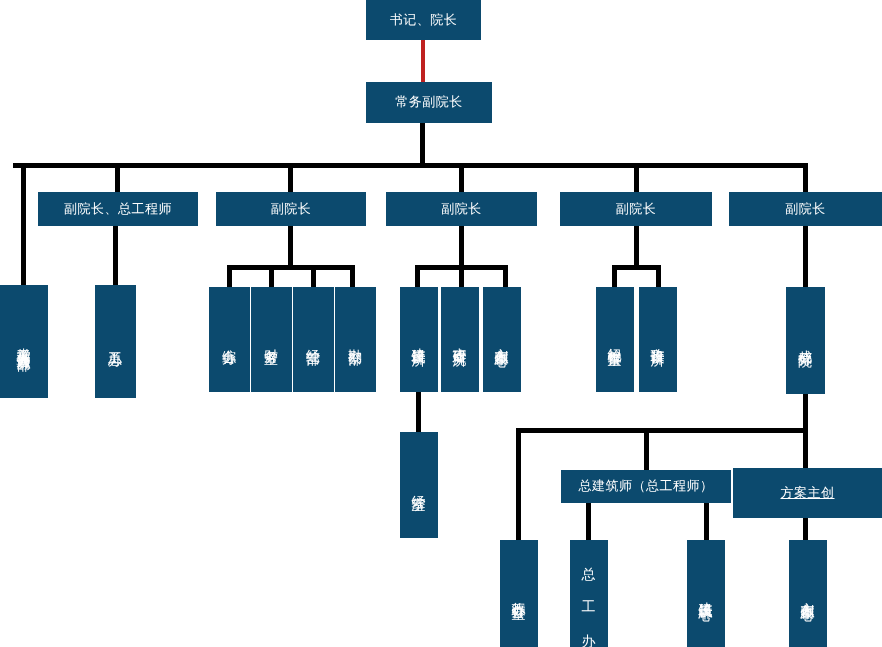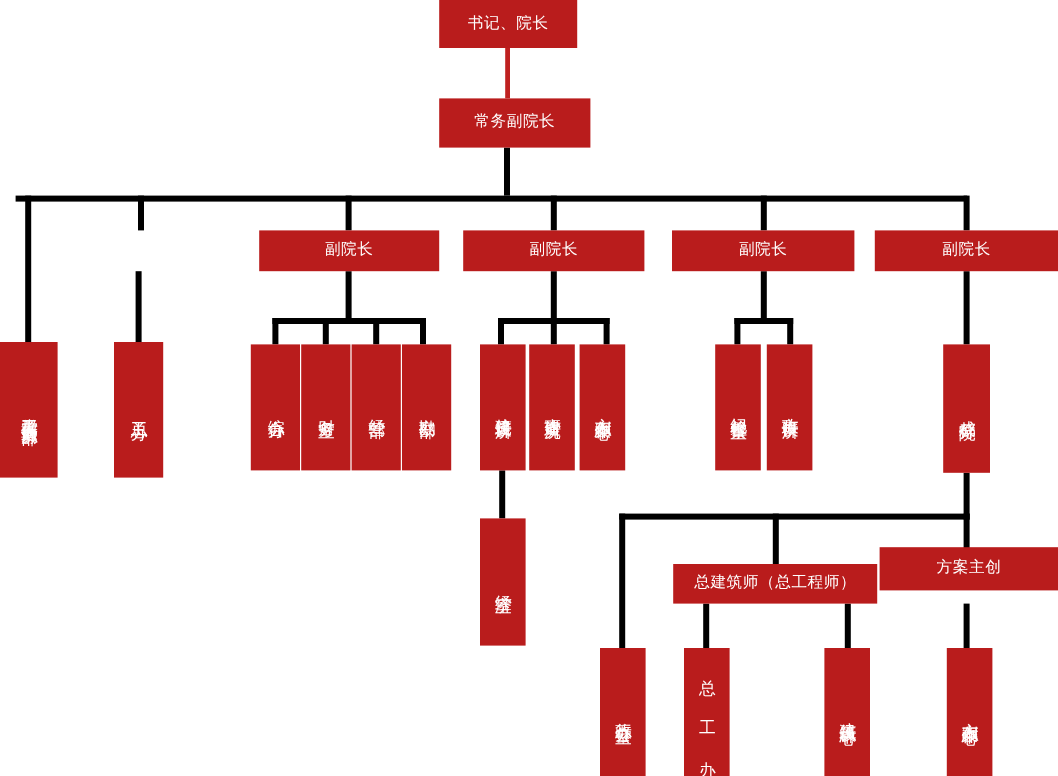--- a/index.html
+++ b/index.html
@@ -11,21 +11,21 @@
   }
   #chart{position:relative;width:882px;height:647px;}
 
   
   .line{position:absolute;background:#000000;}
   .line.red{background:#bf2120;}
 
   
   .node{
     position:absolute;
-    background:#b91c1c;
+    background:#0c4a6e;
     color:#ffffff;
     box-sizing:border-box;
     display:flex;
     align-items:center;
     justify-content:center;
     text-align:center;
     line-height:1.15;
     z-index:3;
   }
   .node.h{           
@@ -75,20 +75,21 @@
 
   <div class="line" style="left:13px;top:163px;width:793px;height:5px;"></div>
 
   <div class="line" style="left:21px;top:163px;width:5px;height:122px;"></div>
   <div class="line" style="left:115px;top:163px;width:5px;height:29px;"></div>
   <div class="line" style="left:288px;top:163px;width:5px;height:29px;"></div>
   <div class="line" style="left:459px;top:163px;width:5px;height:29px;"></div>
   <div class="line" style="left:634px;top:163px;width:5px;height:29px;"></div>
   <div class="line" style="left:803px;top:163px;width:5px;height:29px;"></div>
 
+  <div class="node h" style="left:38px;top:192px;width:160px;height:34px;">副院长、总工程师</div>
   <div class="node h" style="left:216px;top:192px;width:150px;height:34px;">副院长</div>
   <div class="node h" style="left:386px;top:192px;width:151px;height:34px;">副院长</div>
   <div class="node h" style="left:560px;top:192px;width:152px;height:34px;">副院长</div>
   <div class="node h" style="left:729px;top:192px;width:153px;height:34px;">副院长</div>
 
   <div class="line" style="left:113px;top:226px;width:5px;height:59px;"></div>
 
   <div class="node v two" style="left:0px;top:285px;width:48px;height:113px;">
     <span class="col">人力资源部</span>
     <span class="col">党群工作部</span>
@@ -132,21 +133,21 @@
   <div class="line" style="left:803px;top:226px;width:5px;height:61px;"></div>
   <div class="node v" style="left:786px;top:287px;width:39px;height:107px;">成都分院</div>
 
   <div class="line" style="left:803px;top:394px;width:5px;height:39px;"></div>
   <div class="line" style="left:516px;top:428px;width:292px;height:5px;"></div>
   <div class="line" style="left:516px;top:428px;width:5px;height:112px;"></div>
   <div class="line" style="left:644px;top:428px;width:5px;height:42px;"></div>
   <div class="line" style="left:803px;top:428px;width:5px;height:42px;"></div>
 
   <div class="node h" style="left:561px;top:470px;width:170px;height:33px;">总建筑师（总工程师）</div>
-  <div class="node h" style="left:733px;top:456px;width:149px;height:36px;">方案主创</div>
+  <div class="node h" style="left:733px;top:468px;width:149px;height:50px;text-decoration:underline;">方案主创</div>
 
   <div class="line" style="left:586px;top:503px;width:5px;height:37px;"></div>
   <div class="line" style="left:704px;top:503px;width:5px;height:37px;"></div>
   <div class="line" style="left:803px;top:503px;width:5px;height:37px;"></div>
 
   <div class="node v" style="left:500px;top:540px;width:38px;height:107px;">行政办公室</div>
   <div class="node v spaced" style="left:570px;top:540px;width:38px;height:107px;">总 工 办</div>
   <div class="node v" style="left:687px;top:540px;width:38px;height:107px;">建筑设计中心</div>
   <div class="node v" style="left:789px;top:540px;width:38px;height:107px;">方案创作中心</div>
 

